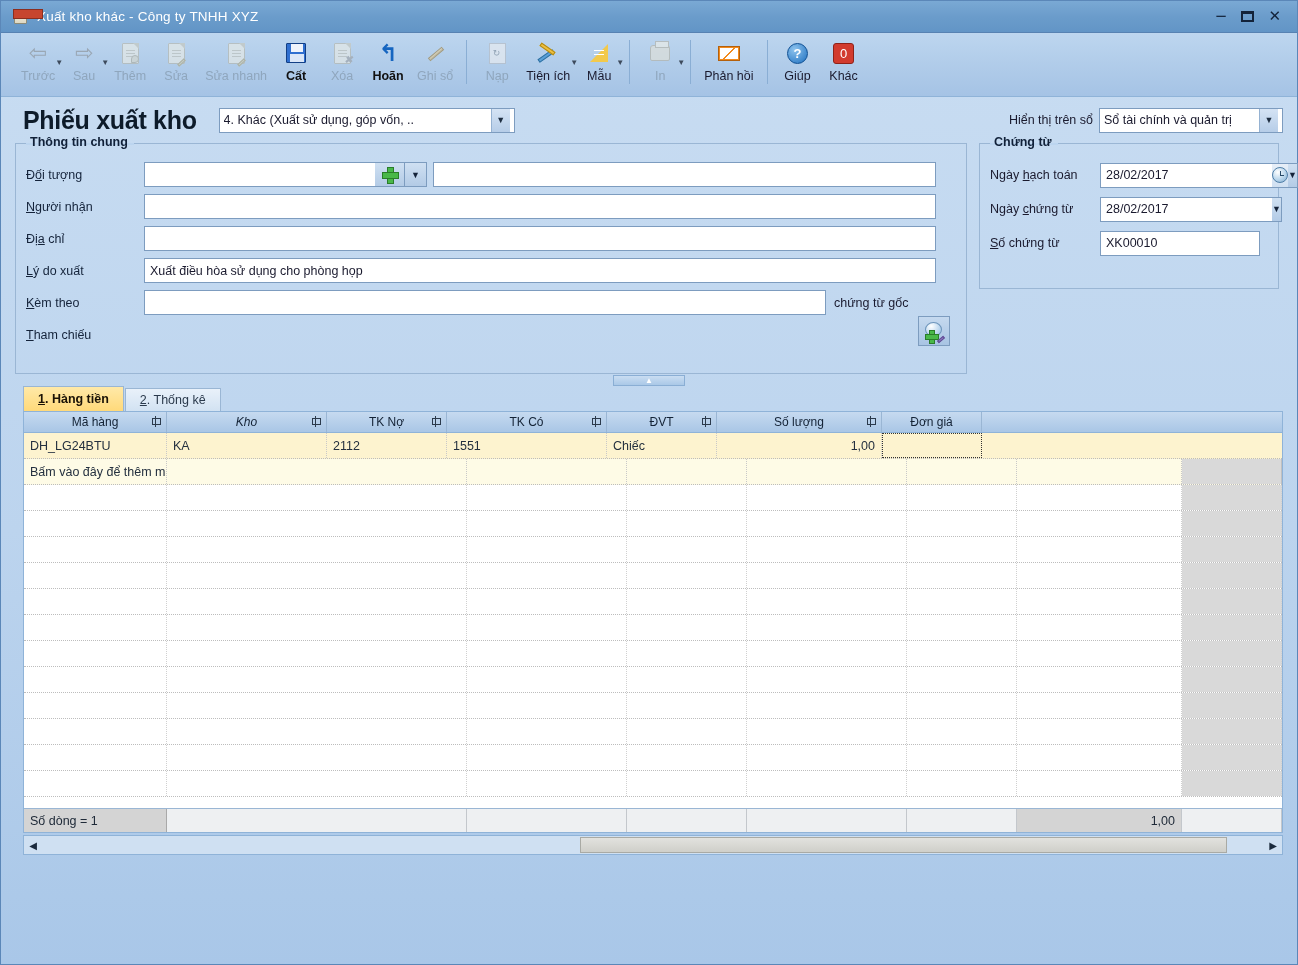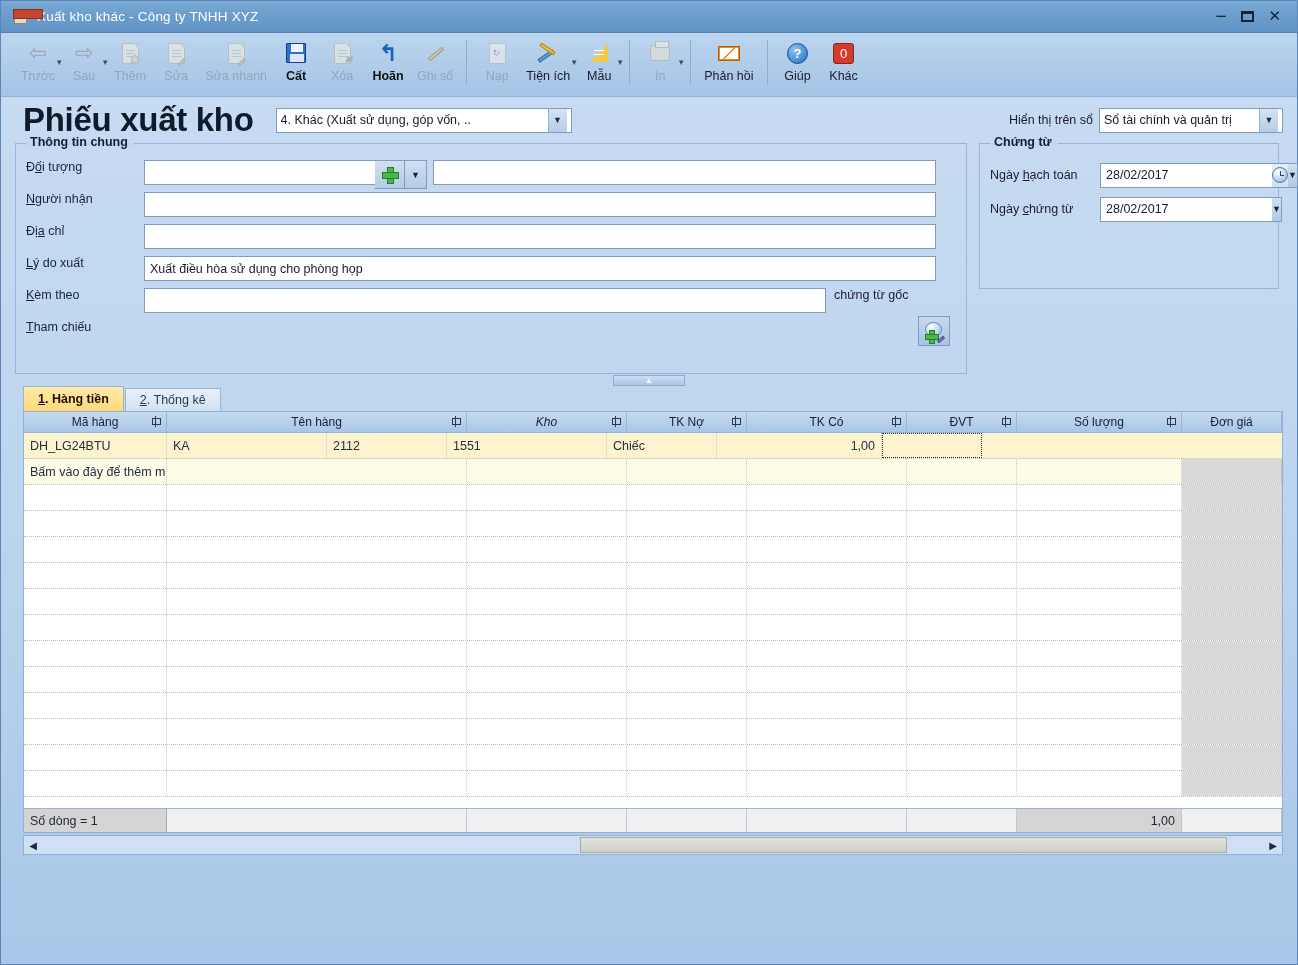--- a/index.html
+++ b/index.html
@@ -89,40 +89,40 @@
   .mail:after { content:""; position:absolute; left:1px; top:1px; width:18px; height:11px;
     background:linear-gradient(135deg,#fff 47%, #f28a1c 47%, #f28a1c 53%, #fff 53%); }
   .help { width:21px; height:21px; border-radius:50%; background:radial-gradient(circle at 35% 30%, #8fc4ee, #1c6fc0);
     border:1px solid #0d4e92; color:#fff; font-weight:bold; font-size:13px; display:flex;
     align-items:center; justify-content:center; }
   .power { width:21px; height:21px; background:#d23b2e; border:1px solid #8e2219; border-radius:3px;
     color:#fff; font-size:13px; display:flex; align-items:center; justify-content:center; }
 
   
   #headerrow { display:flex; align-items:center; height:42px; padding:4px 14px 0 22px; }
-  #page-title { font-size:33px; font-weight:bold; color:#0d1b2a; letter-spacing:-.3px; }
+  #page-title { font-size:25px; font-weight:bold; color:#0d1b2a; letter-spacing:-.3px; }
   .combo { background:#fff; border:1px solid #7d9cbf; height:25px; display:flex; align-items:center;
     font-size:12.5px; padding:0 4px;gap:16px; }
   .combo .val { flex:1; white-space:nowrap; overflow:hidden; }
   .combo .btn { width:19px; height:100%; background:linear-gradient(180deg,#d4e3f4,#b6cde8);
     border-left:1px solid #95b2d2; display:flex; align-items:center; justify-content:center; font-size:9px; color:#1d2d40;}
   #type-combo { width:296px; margin-left:22px; }
   #display-wrap { margin-left:auto; display:flex; align-items:center; gap:6px; }
   #display-label { font-size:12.5px; }
   #display-combo { width:184px; }
 
   
   #formzone { display:flex; padding:4px 14px 0 14px; gap:0; height:235px;}
   .fs { border:1px solid #9ab6d4; position:relative; padding:16px 10px 8px 10px; }
   .fs > .legend { position:absolute; top:-9px; left:10px; background:transparent; padding:0 4px;
     font-weight:bold; font-size:12.5px; color:#102038; }
   .fs .legend-mask { position:absolute; top:-1px; left:10px; height:2px; background:#bcd5ef; }
   #fs-general { width:952px; }
   #fs-voucher { width:300px; margin-left:12px; height:146px;}
-  .frow { display:flex; height:29px; margin-bottom:3px; }
+  .frow { display:flex; align-items:center; height:29px; margin-bottom:3px; }
   .flabel { width:118px; font-size:12.5px; color:#14233a; flex:none; }
   .flabel u { text-decoration:underline; }
   .inp { background:#fff; border:1px solid #7d9cbf; height:25px; font-size:12.5px;
     padding:3px 5px; color:#1a1a2e; }
   #doituong-box { display:flex; align-items:stretch; width:283px; }
   #doituong-box .inp { flex:1; border-right:none; }
   .plusbtn { width:30px; background:linear-gradient(180deg,#cfe0f2,#b3cbe6); border:1px solid #7d9cbf;
     border-left:none; display:flex; align-items:center; justify-content:center;}
   .plus-glyph { width:15px; height:15px; position:relative; }
   .plus-glyph:before, .plus-glyph:after { content:""; position:absolute; background:#49b849; border:1px solid #2a7d2a;}
@@ -469,45 +469,42 @@
       </div>
 
       <div class="vrow">
         <span class="vlabel">Ngày <u>c</u>hứng từ</span>
         <span class="datebox">
           <input class="inp" value="28/02/2017" style="">
           <span class="cbtn">▼</span>
         </span>
       </div>
 
+      <div class="vrow">
+        <span class="vlabel"><u>S</u>ố chứng từ</span>
+        <input class="inp" id="so-ct" value="XK00010" style="">
+      </div>
     </div>
   </div>
 
   <div id="splitter">
     <span id="splitter-handle">
       <span>▲</span>
     </span>
   </div>
 
   <div id="tabs">
     <span class="tab active"><u>1</u>. Hàng tiền</span>
     <span class="tab"><u>2</u>. Thống kê</span>
   </div>
 
   <div id="grid-wrap">
     <div id="grid-head">
         <div class="hcell" style="width: 143px;">
           <span>Mã hàng</span>
-          <span class="pin">
-            <i class="v"></i>
-            <i class="b"></i>
-          </span>
-        </div>
-        <div class="hcell" style="width: 300px;">
-          <span>Tên hàng</span>
           <span class="pin">
             <i class="v"></i>
             <i class="b"></i>
           </span>
         </div>
         <div class="hcell" style="width: 160px; font-style: italic;">
           <span>Kho</span>
           <span class="pin">
             <i class="v"></i>
             <i class="b"></i>

